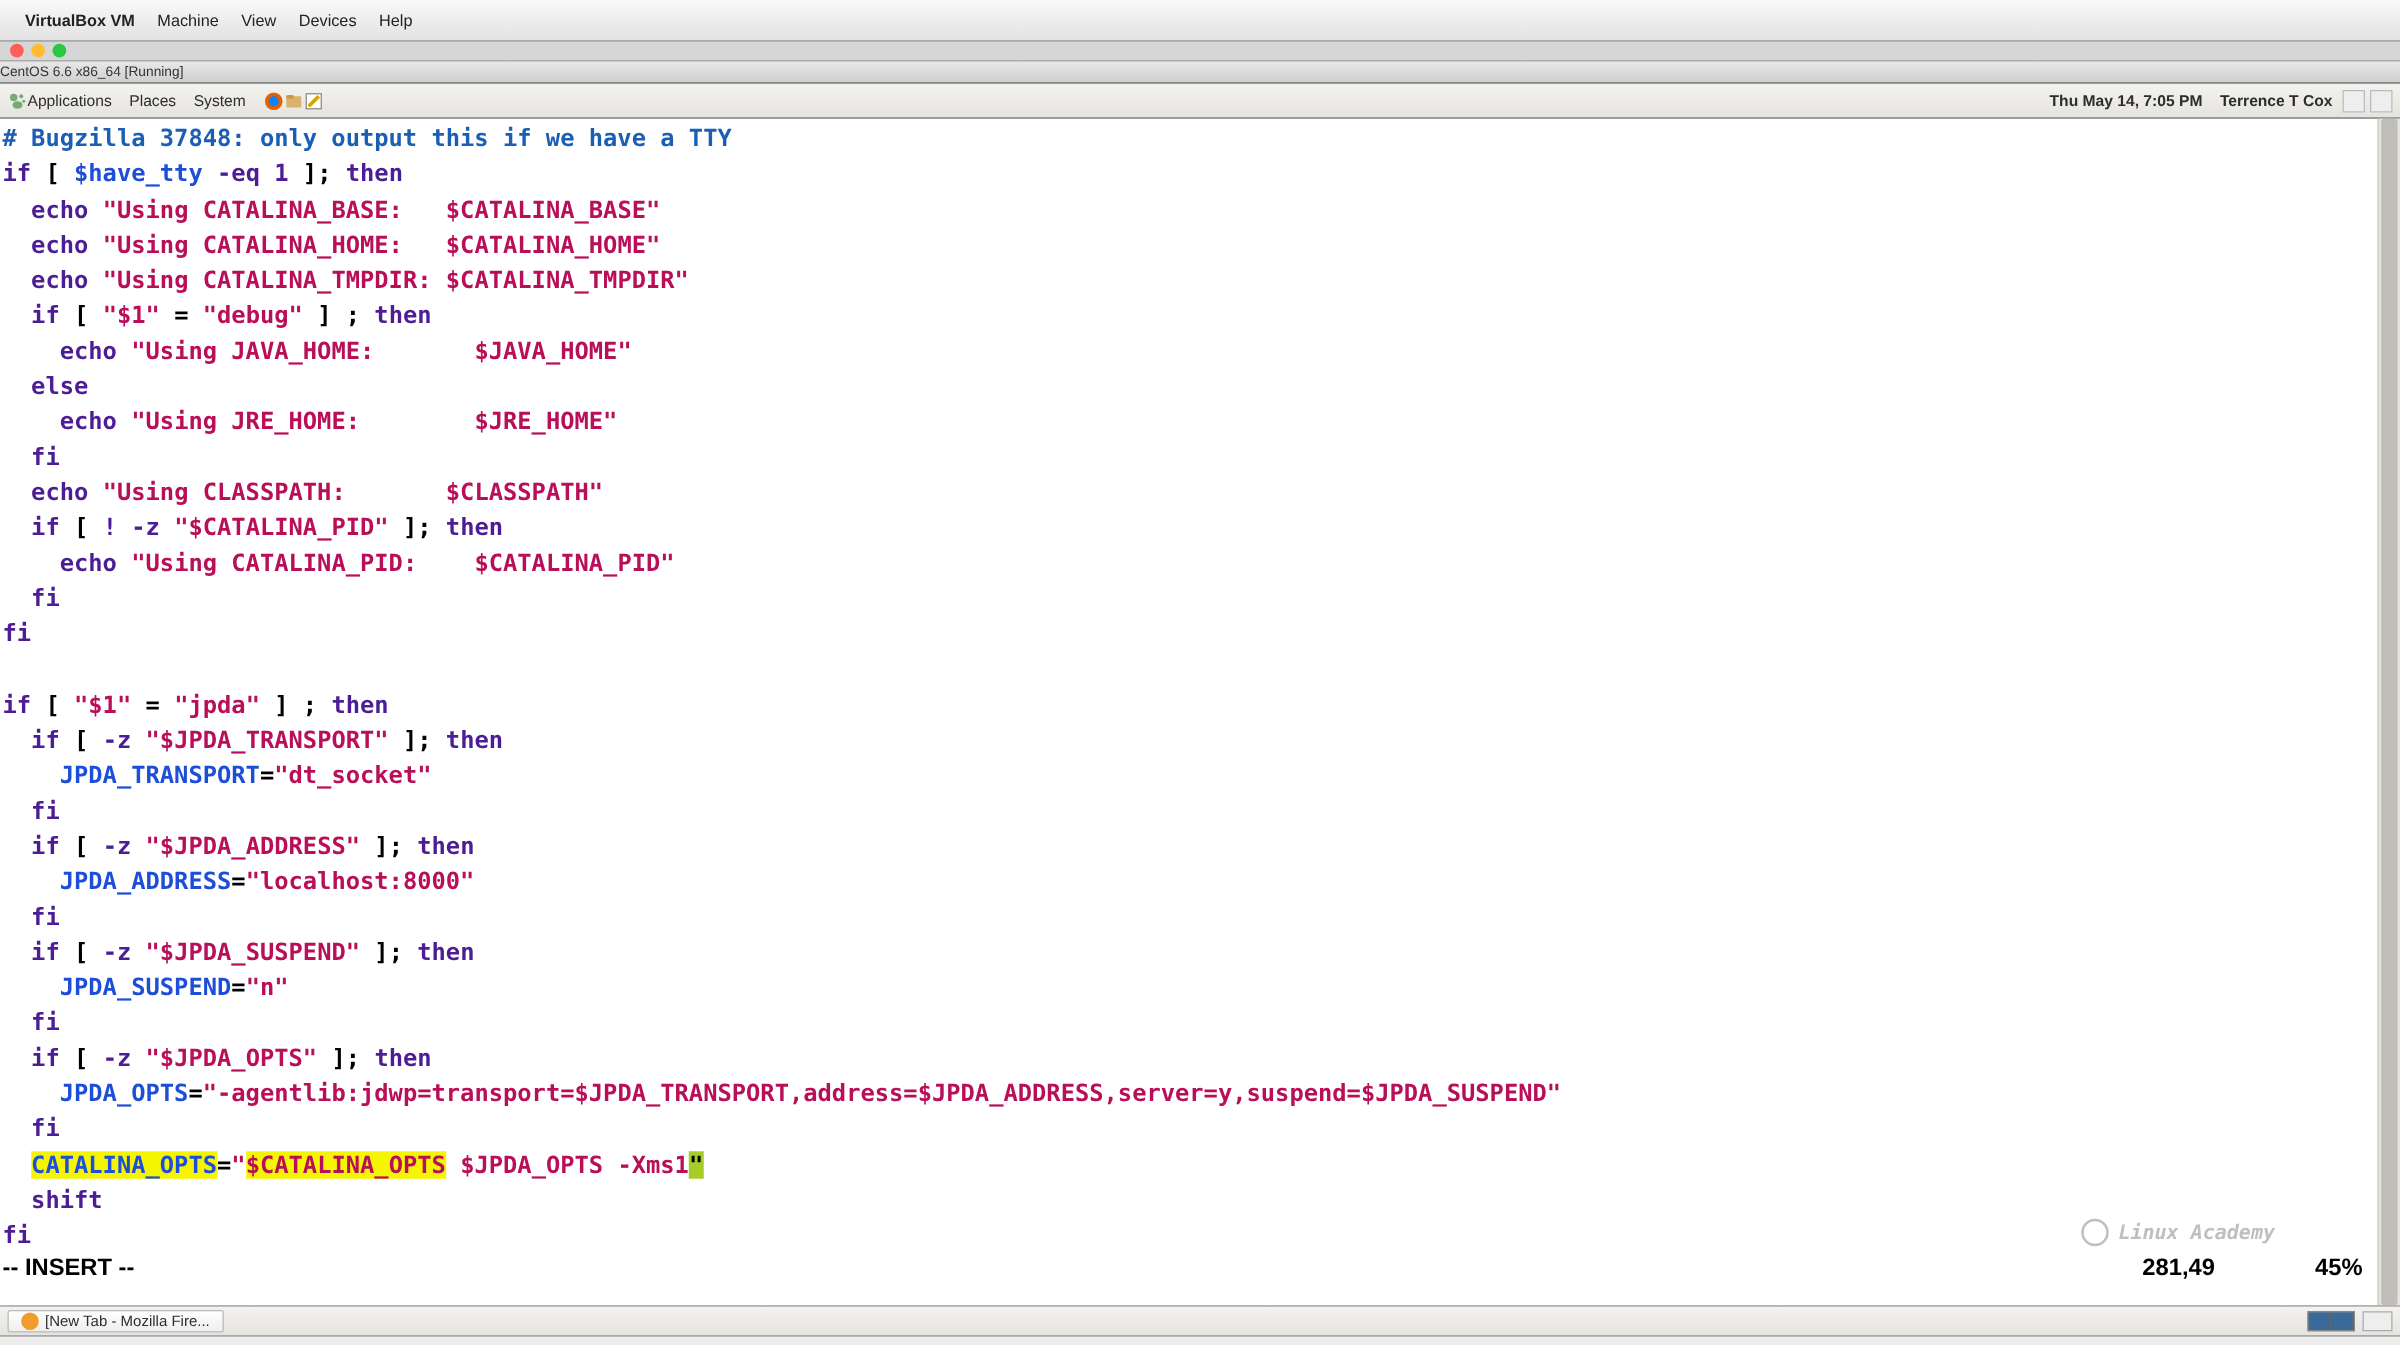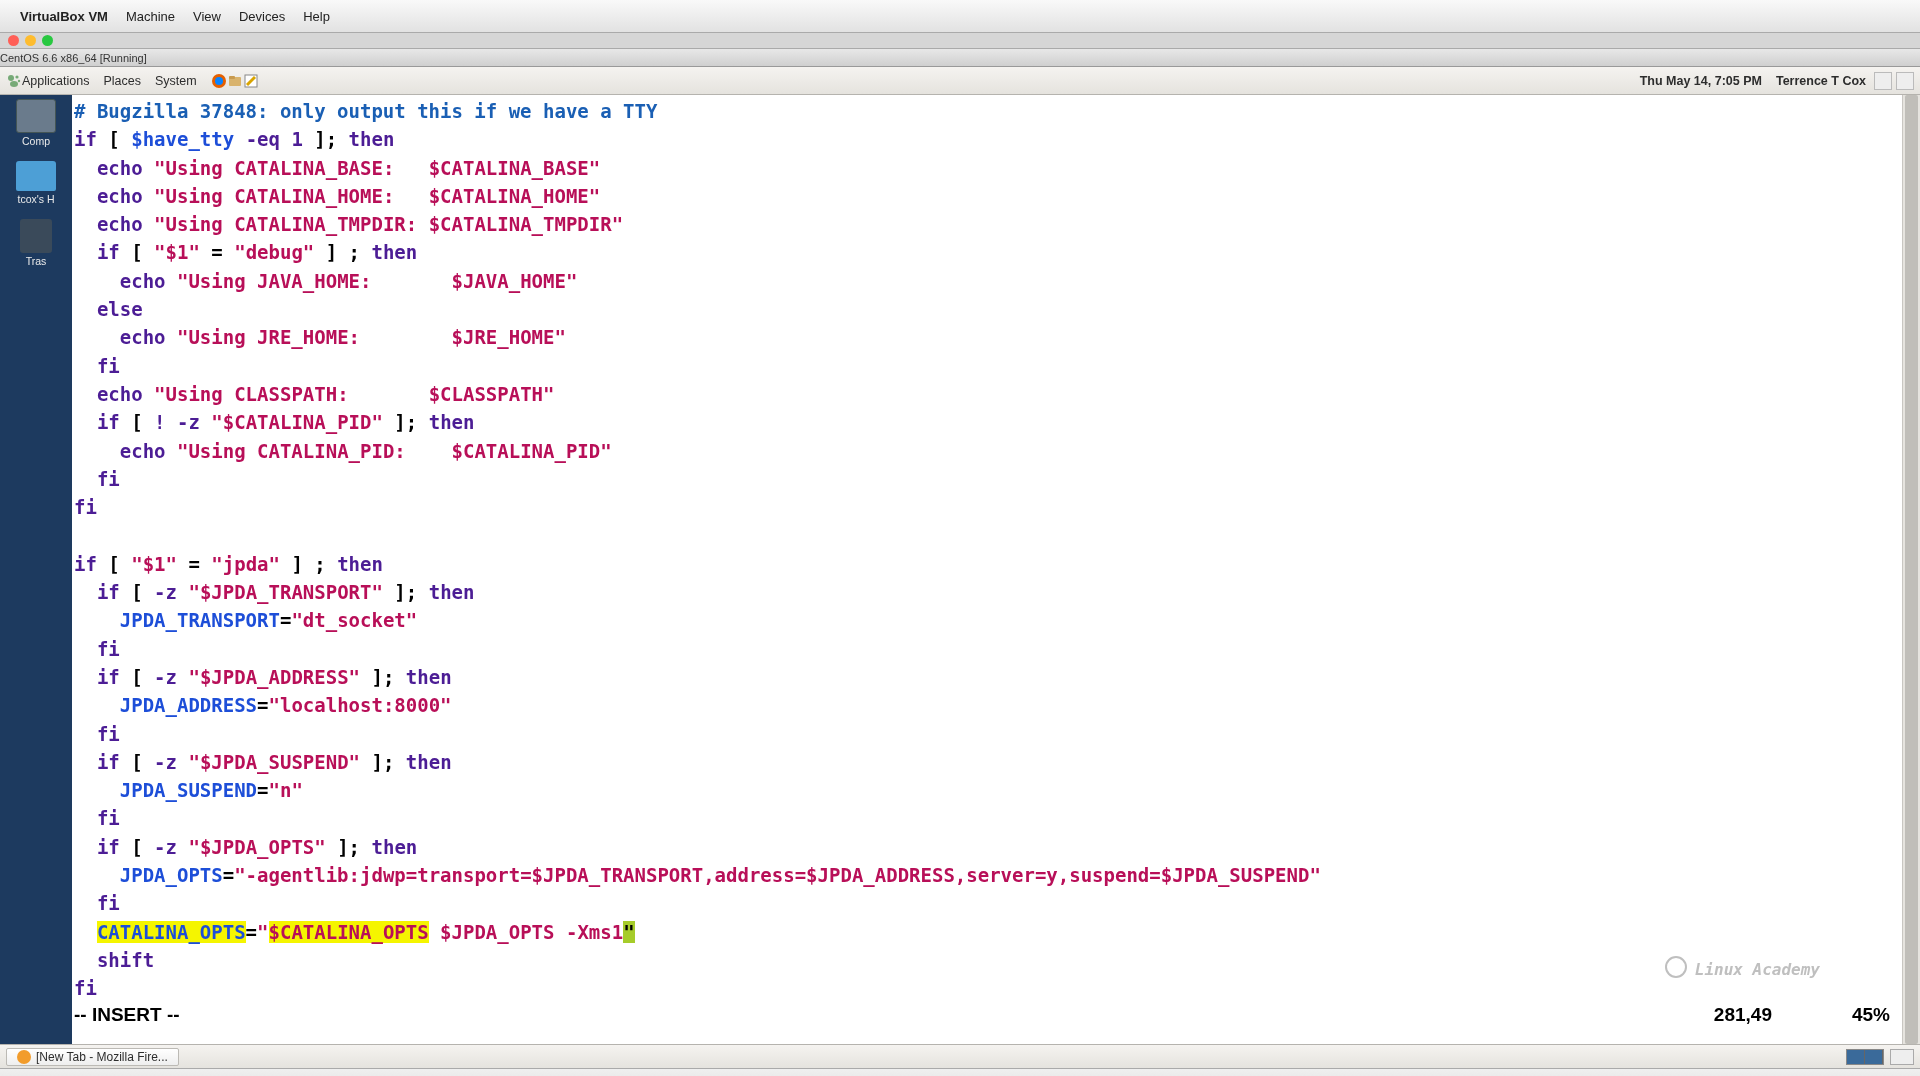--- a/index.html
+++ b/index.html
@@ -142,26 +142,26 @@
 }
 .statusline .mode{ flex:0 0 auto; }
 .statusline .gap{ flex:1; }
 .statusline .pos{ margin-right:80px; }
 .statusline .pct{ margin-right:10px; }
 
 
 .watermark{
   position:absolute;
   right:100px;
-  bottom:60px;
+  bottom:44px;
   color:#bfbfbf;
   font-size:16px;
   font-style:italic;
   display:flex;
-  align-items:flex-start;
+  align-items:center;
   gap:8px;
 }
 .watermark .wicon{
   width:22px;height:22px;border:2px solid #bfbfbf;border-radius:50%;
 }
 
 
 .gnome-bottom{
   height:24px;
   background: linear-gradient(#f5f3f0,#e5e3de);
@@ -259,34 +259,20 @@
   <span class="spacer"></span>
   <span class="clock">Thu May 14,  7:05 PM</span>
   <span class="username">Terrence T Cox</span>
   <span class="tray">
     <span class="ti"></span>
     <span class="ti"></span>
   </span>
 </div>
 
 <div class="desktop">
-  <div class="desktop-icons">
-    <div class="dicon">
-      <div class="dbox"></div>
-      <span>Comp</span>
-    </div>
-    <div class="dicon">
-      <div class="dfolder"></div>
-      <span>tcox's H</span>
-    </div>
-    <div class="dicon">
-      <div class="dtrash"></div>
-      <span>Tras</span>
-    </div>
-  </div>
 
   <div class="term">
 <pre><span class="c-comment"># Bugzilla 37848: only output this if we have a TTY</span>
 <span class="c-key">if</span><span class="c-text"> [ </span><span class="c-var">$have_tty</span><span class="c-text"> </span><span class="c-key">-eq 1</span><span class="c-text"> ]; </span><span class="c-key">then</span>
   <span class="c-key">echo</span><span class="c-text"> </span><span class="c-str">"Using CATALINA_BASE:   $CATALINA_BASE"</span>
   <span class="c-key">echo</span><span class="c-text"> </span><span class="c-str">"Using CATALINA_HOME:   $CATALINA_HOME"</span>
   <span class="c-key">echo</span><span class="c-text"> </span><span class="c-str">"Using CATALINA_TMPDIR: $CATALINA_TMPDIR"</span>
   <span class="c-key">if</span><span class="c-text"> [ </span><span class="c-str">"$1"</span><span class="c-text"> = </span><span class="c-str">"debug"</span><span class="c-text"> ] ; </span><span class="c-key">then</span>
     <span class="c-key">echo</span><span class="c-text"> </span><span class="c-str">"Using JAVA_HOME:       $JAVA_HOME"</span>
   <span class="c-key">else</span>

